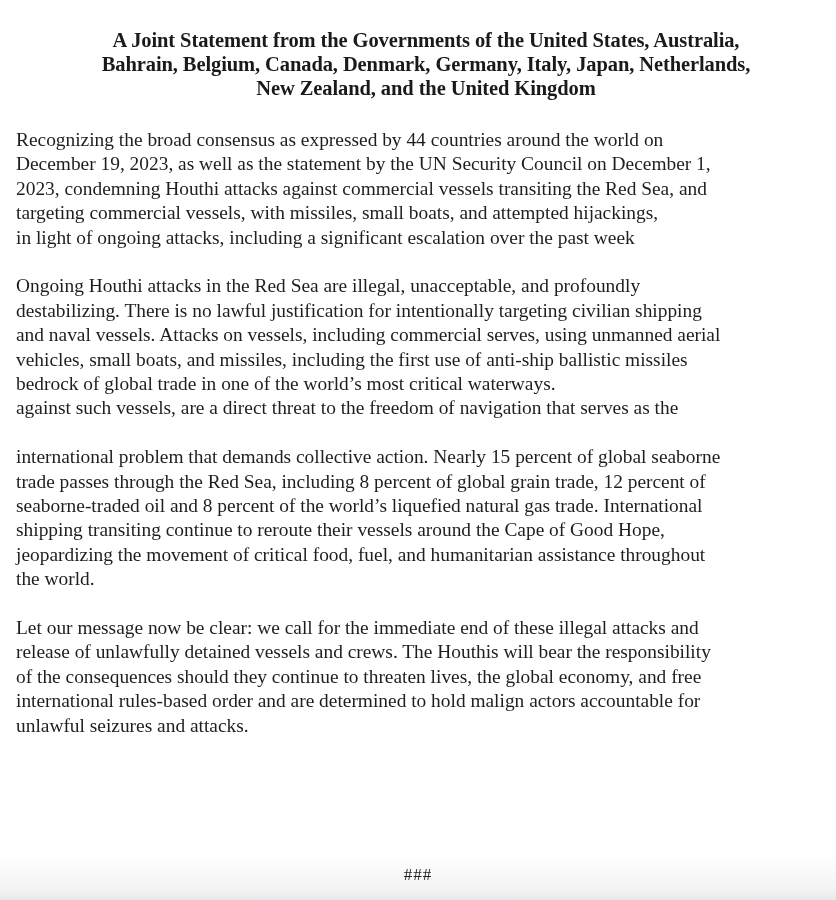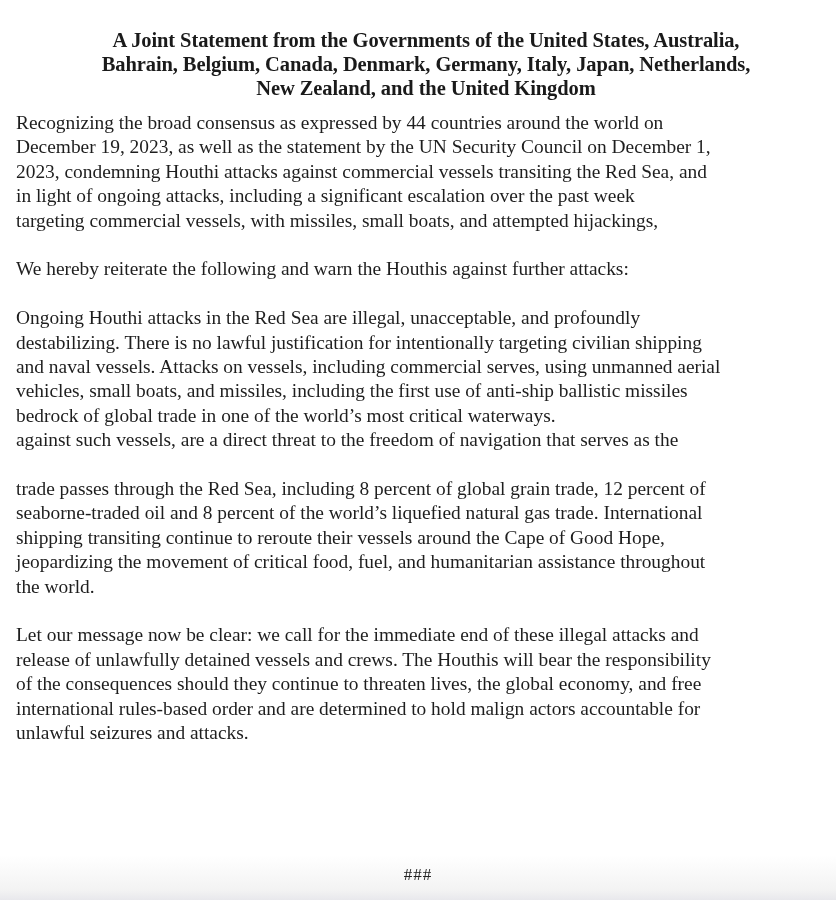--- a/index.html
+++ b/index.html
@@ -32,21 +32,21 @@
       font-weight: bold;
       font-size: 20.5px;
       line-height: 24px;
       letter-spacing: -0.1px;
       color: #1a1a1a;
     }
     .title .tline { display: block; white-space: nowrap; }
     .body {
       position: absolute;
       left: 16px;
-      top: 111px;
+      top: 128px;
       width: 810px;
       font-family: "Liberation Serif", "DejaVu Serif", serif;
       font-size: 19.4px;
       line-height: 24.4px;
       color: #1e1e1e;
     }
     .para { margin: 0 0 24.4px 0; }
     .para .pline { display: block; white-space: nowrap; }
     .footer-mark {
       position: absolute;
@@ -71,38 +71,36 @@
     <span class="tline">Bahrain, Belgium, Canada, Denmark, Germany, Italy, Japan, Netherlands,</span>
     <span class="tline">New Zealand, and the United Kingdom</span>
   </h1>
 
   <div class="body">
 
     <p class="para">
       <span class="pline">Recognizing the broad consensus as expressed by 44 countries around the world on</span>
       <span class="pline">December 19, 2023, as well as the statement by the UN Security Council on December 1,</span>
       <span class="pline">2023, condemning Houthi attacks against commercial vessels transiting the Red Sea, and</span>
+      <span class="pline">targeting commercial vessels, with missiles, small boats, and attempted hijackings,</span>
       <span class="pline">in light of ongoing attacks, including a significant escalation over the past week</span>
-      <span class="pline">targeting commercial vessels, with missiles, small boats, and attempted hijackings,</span>
     </p>
 
-    <p class="para">
-      <span class="pline">We hereby reiterate the following and warn the Houthis against further attacks:</span>
-    </p>
 
     <p class="para">
       <span class="pline">Ongoing Houthi attacks in the Red Sea are illegal, unacceptable, and profoundly</span>
       <span class="pline">destabilizing. There is no lawful justification for intentionally targeting civilian shipping</span>
       <span class="pline">and naval vessels. Attacks on vessels, including commercial serves, using unmanned aerial</span>
       <span class="pline">vehicles, small boats, and missiles, including the first use of anti-ship ballistic missiles</span>
       <span class="pline">bedrock of global trade in one of the world’s most critical waterways.</span>
       <span class="pline">against such vessels, are a direct threat to the freedom of navigation that serves as the</span>
     </p>
 
     <p class="para">
+      <span class="pline">international problem that demands collective action.  Nearly 15 percent of global seaborne</span>
       <span class="pline">trade passes through the Red Sea, including 8 percent of global grain trade, 12 percent of</span>
       <span class="pline">seaborne-traded oil and 8 percent of the world’s liquefied natural gas trade. International</span>
       <span class="pline">shipping transiting continue to reroute their vessels around the Cape of Good Hope,</span>
       <span class="pline">jeopardizing the movement of critical food, fuel, and humanitarian assistance throughout</span>
       <span class="pline">the world.</span>
     </p>
 
     <p class="para">
       <span class="pline">Let our message now be clear: we call for the immediate end of these illegal attacks and</span>
       <span class="pline">release of unlawfully detained vessels and crews.  The Houthis will bear the responsibility</span>

